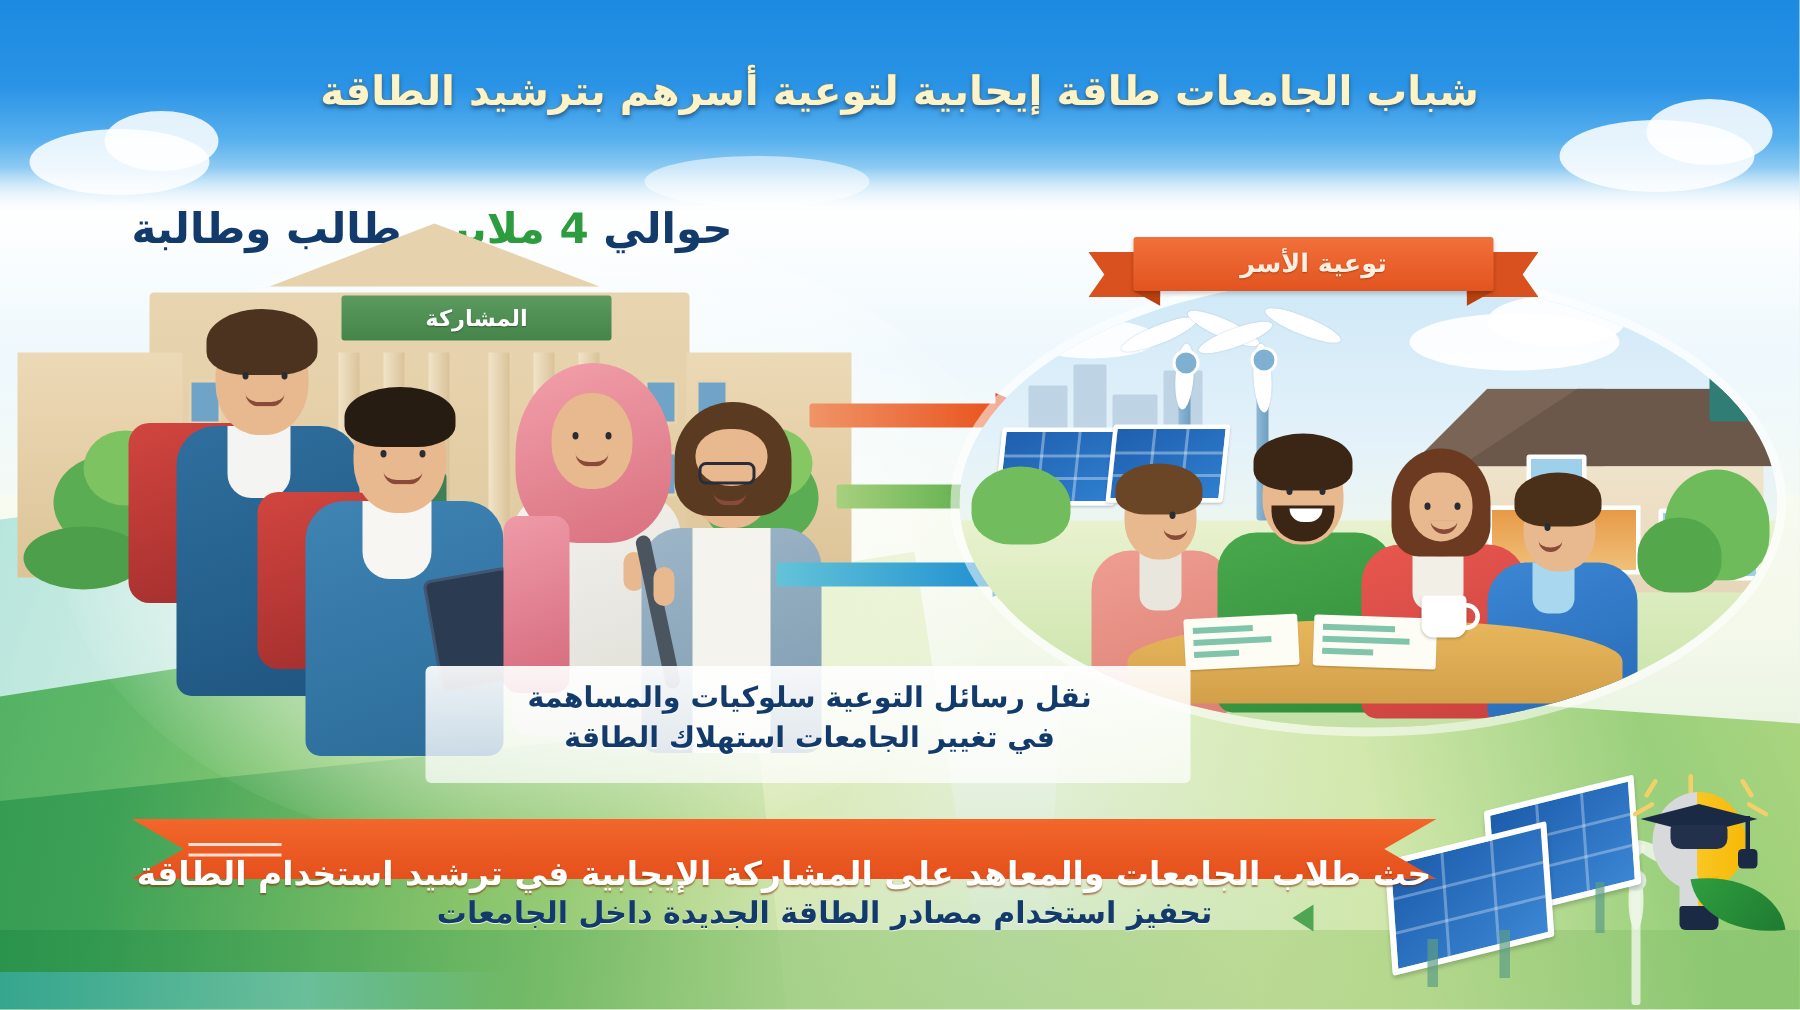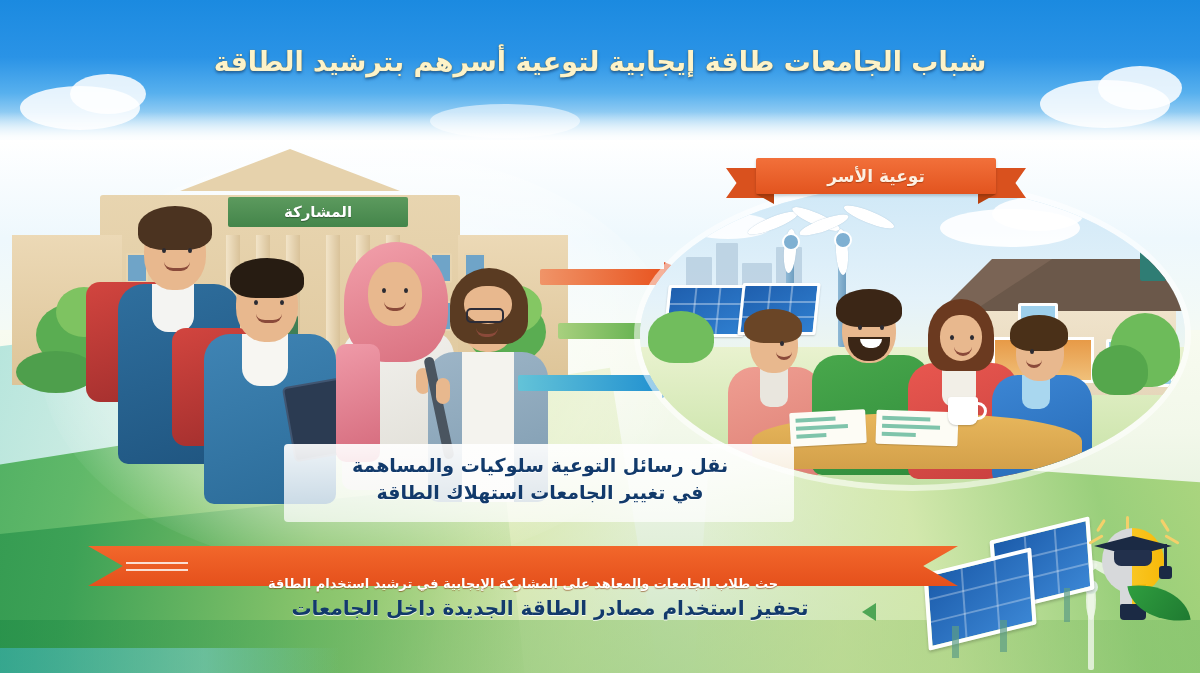--- a/index.html
+++ b/index.html
@@ -202,21 +202,21 @@
 
   
   .obanner{position:absolute;left:88px;top:546px;width:870px;height:40px;}
   .obanner-bg{
     position:absolute;inset:0;background:linear-gradient(180deg,#f2672b,#e5501c);
     clip-path:polygon(0 0,100% 0,96% 50%,100% 100%,0 100%,4% 50%);
     box-shadow:0 2px 4px rgba(0,0,0,.15);
   }
   .obanner span{
     position:absolute;inset:0;display:flex;align-items:center;justify-content:center;
-    color:#fff;font-size:13px;font-weight:bold;direction:rtl;
+    color:#fff;font-size:22px;font-weight:bold;direction:rtl;
     text-shadow:0 1px 1px rgba(130,45,0,.55);
     margin-top:34px;
   }
   .obanner .dash{position:absolute;left:38px;width:62px;height:2px;background:rgba(255,255,255,.8);}
   .obanner .dash.d1{top:16px;}
   .obanner .dash.d2{top:23px;}
 
   
   .bline{
     position:absolute;left:240px;top:596px;width:620px;text-align:center;direction:rtl;
@@ -269,20 +269,23 @@
   <div class="teal-left"></div>
   <div class="green-right"></div>
   <div class="green-left"></div>
   <div class="green-left2"></div>
   <div class="green-bottom"></div>
   <div class="teal-strip"></div>
   <div class="halo"></div>
 
   <div class="title">شباب الجامعات طاقة إيجابية لتوعية أسرهم بترشيد الطاقة</div>
 
+  <div class="subtitle">
+    <span>حوالي </span><span class="hi">4 ملايين</span><span> طالب وطالبة</span>
+  </div>
 
   <div class="campus">
     <div class="bld"></div>
     <div class="bld-wing l"></div>
     <div class="bld-wing r"></div>
     <div class="pediment"></div>
     <div class="sign">
       <span>المشاركة</span>
     </div>
     <div class="col" style="left:196px;"></div>

